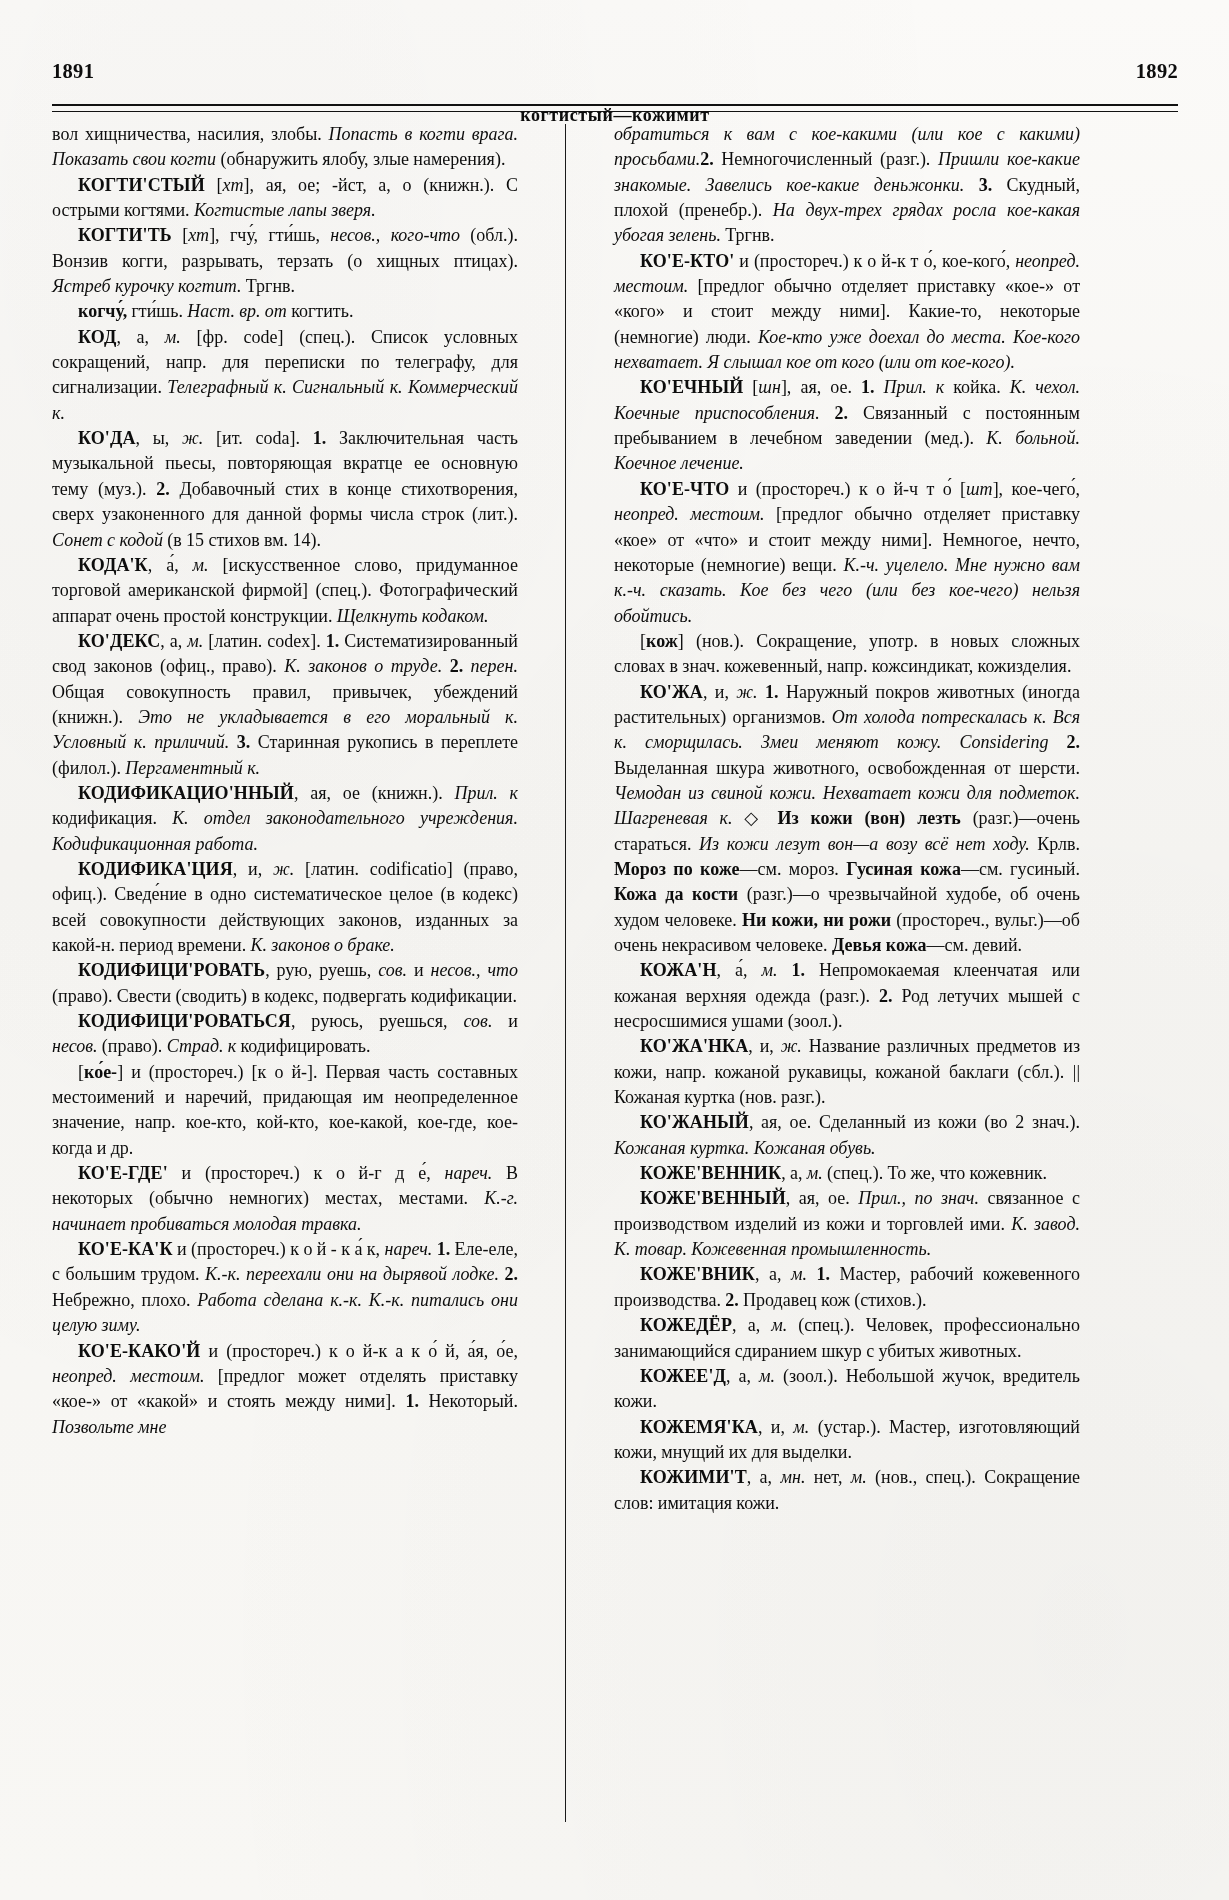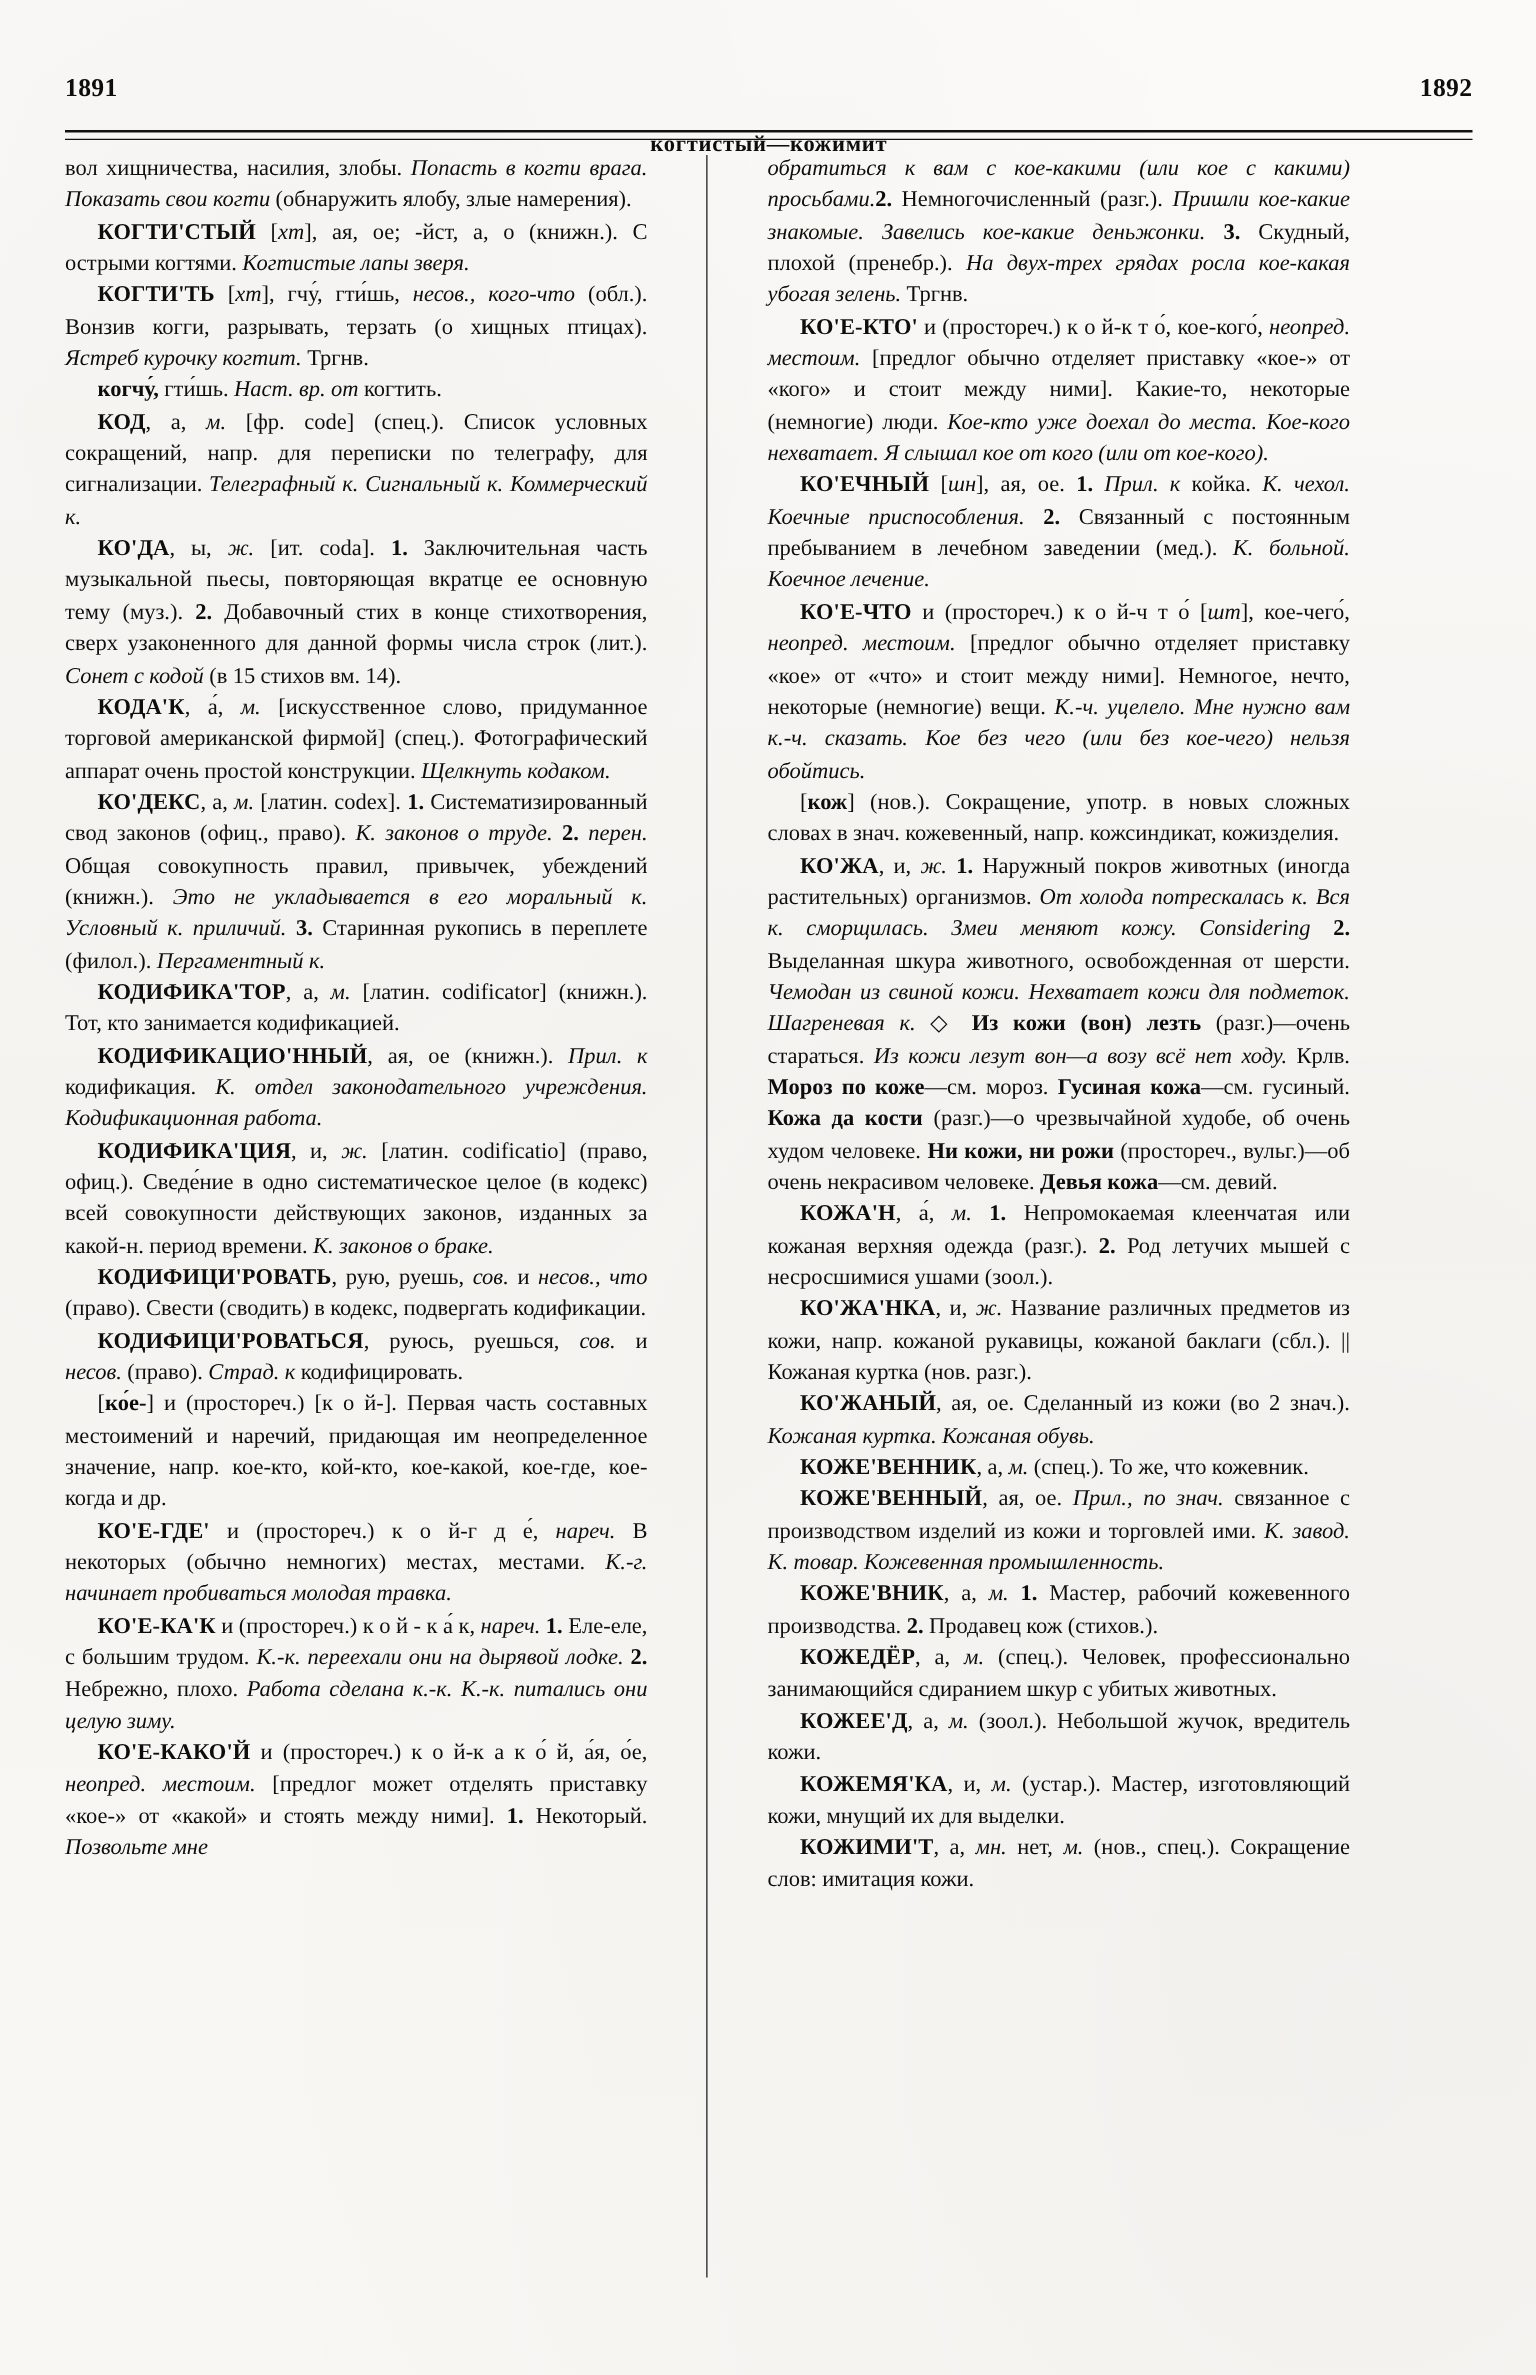--- a/index.html
+++ b/index.html
@@ -125,21 +125,20 @@
   <div id="columns">
     <div class="column" id="col-left">
         <p class="para noindent"><span class="rm">вол хищничества, насилия, злобы. </span><span class="it">Попасть в когти врага. Показать свои когти </span><span class="rm">(обнаружить ялобу, злые намерения).</span></p>
         <p class="para"><span class="hw">КОГТИ'СТЫЙ</span><span class="rm"> [</span><span class="it">хт</span><span class="rm">], ая, ое; -йст, а, о (книжн.). С острыми когтями. </span><span class="it">Когтистые лапы зверя.</span></p>
         <p class="para"><span class="hw">КОГТИ'ТЬ</span><span class="rm"> [</span><span class="it">хт</span><span class="rm">], гчу́, гти́шь, </span><span class="it">несов., кого-что</span><span class="rm"> (обл.). Вонзив когги, разрывать, терзать (о хищных птицах). </span><span class="it">Ястреб курочку когтит.</span><span class="rm"> Тргнв.</span></p>
         <p class="para"><span class="bd">когчу́,</span><span class="rm"> гти́шь. </span><span class="it">Наст. вр. от</span><span class="rm"> когтить.</span></p>
         <p class="para"><span class="hw">КОД</span><span class="rm">, а, </span><span class="it">м.</span><span class="rm"> [фр. code] (спец.). Список условных сокращений, напр. для переписки по телеграфу, для сигнализации. </span><span class="it">Телеграфный к. Сигнальный к. Коммерческий к.</span></p>
         <p class="para"><span class="hw">КО'ДА</span><span class="rm">, ы, </span><span class="it">ж.</span><span class="rm"> [ит. coda]. </span><span class="bd">1.</span><span class="rm"> Заключительная часть музыкальной пьесы, повторяющая вкратце ее основную тему (муз.). </span><span class="bd">2.</span><span class="rm"> Добавочный стих в конце стихотворения, сверх узаконенного для данной формы числа строк (лит.). </span><span class="it">Сонет с кодой</span><span class="rm"> (в 15 стихов вм. 14).</span></p>
         <p class="para"><span class="hw">КОДА'К</span><span class="rm">, а́, </span><span class="it">м.</span><span class="rm"> [искусственное слово, придуманное торговой американской фирмой] (спец.). Фотографический аппарат очень простой конструкции. </span><span class="it">Щелкнуть кодаком.</span></p>
         <p class="para"><span class="hw">КО'ДЕКС</span><span class="rm">, а, </span><span class="it">м.</span><span class="rm"> [латин. codex]. </span><span class="bd">1.</span><span class="rm"> Систематизированный свод законов (офиц., право). </span><span class="it">К. законов о труде.</span><span class="rm"> </span><span class="bd">2.</span><span class="rm"> </span><span class="it">перен.</span><span class="rm"> Общая совокупность правил, привычек, убеждений (книжн.). </span><span class="it">Это не укладывается в его моральный к. Условный к. приличий.</span><span class="rm"> </span><span class="bd">3.</span><span class="rm"> Старинная рукопись в переплете (филол.). </span><span class="it">Пергаментный к.</span></p>
-        <p class="para"><span class="hw">КОДИФИКА'ТОР</span><span class="rm">, а, </span><span class="it">м.</span><span class="rm"> [латин. codificator] (книжн.). Тот, кто занимается кодификацией.</span></p>
         <p class="para"><span class="hw">КОДИФИКАЦИО'ННЫЙ</span><span class="rm">, ая, ое (книжн.). </span><span class="it">Прил. к</span><span class="rm"> кодификация. </span><span class="it">К. отдел законодательного учреждения. Кодификационная работа.</span></p>
         <p class="para"><span class="hw">КОДИФИКА'ЦИЯ</span><span class="rm">, и, </span><span class="it">ж.</span><span class="rm"> [латин. codificatio] (право, офиц.). Сведе́ние в одно систематическое целое (в кодекс) всей совокупности действующих законов, изданных за какой-н. период времени. </span><span class="it">К. законов о браке.</span></p>
         <p class="para"><span class="hw">КОДИФИЦИ'РОВАТЬ</span><span class="rm">, рую, руешь, </span><span class="it">сов.</span><span class="rm"> и </span><span class="it">несов., что</span><span class="rm"> (право). Свести (сводить) в кодекс, подвергать кодификации.</span></p>
         <p class="para"><span class="hw">КОДИФИЦИ'РОВАТЬСЯ</span><span class="rm">, руюсь, руешься, </span><span class="it">сов.</span><span class="rm"> и </span><span class="it">несов.</span><span class="rm"> (право). </span><span class="it">Страд. к</span><span class="rm"> кодифицировать.</span></p>
         <p class="para"><span class="rm">[</span><span class="bd">ко́е-</span><span class="rm">] и (простореч.) [к о й-]. Первая часть составных местоимений и наречий, придающая им неопределенное значение, напр. кое-кто, кой-кто, кое-какой, кое-где, кое-когда и др.</span></p>
         <p class="para"><span class="hw">КО'Е-ГДЕ'</span><span class="rm"> и (простореч.) к о й-г д е́, </span><span class="it">нареч.</span><span class="rm"> В некоторых (обычно немногих) местах, местами. </span><span class="it">К.-г. начинает пробиваться молодая травка.</span></p>
         <p class="para"><span class="hw">КО'Е-КА'К</span><span class="rm"> и (простореч.) к о й - к а́ к, </span><span class="it">нареч.</span><span class="rm"> </span><span class="bd">1.</span><span class="rm"> Еле-еле, с большим трудом. </span><span class="it">К.-к. переехали они на дырявой лодке.</span><span class="rm"> </span><span class="bd">2.</span><span class="rm"> Небрежно, плохо. </span><span class="it">Работа сделана к.-к. К.-к. питались они целую зиму.</span></p>
         <p class="para"><span class="hw">КО'Е-КАКО'Й</span><span class="rm"> и (простореч.) к о й-к а к о́ й, а́я, о́е, </span><span class="it">неопред. местоим.</span><span class="rm"> [предлог может отделять приставку «кое-» от «какой» и стоять между ними]. </span><span class="bd">1.</span><span class="rm"> Некоторый. </span><span class="it">Позвольте мне</span></p>
       </div>
     <div id="col-divider"></div>

